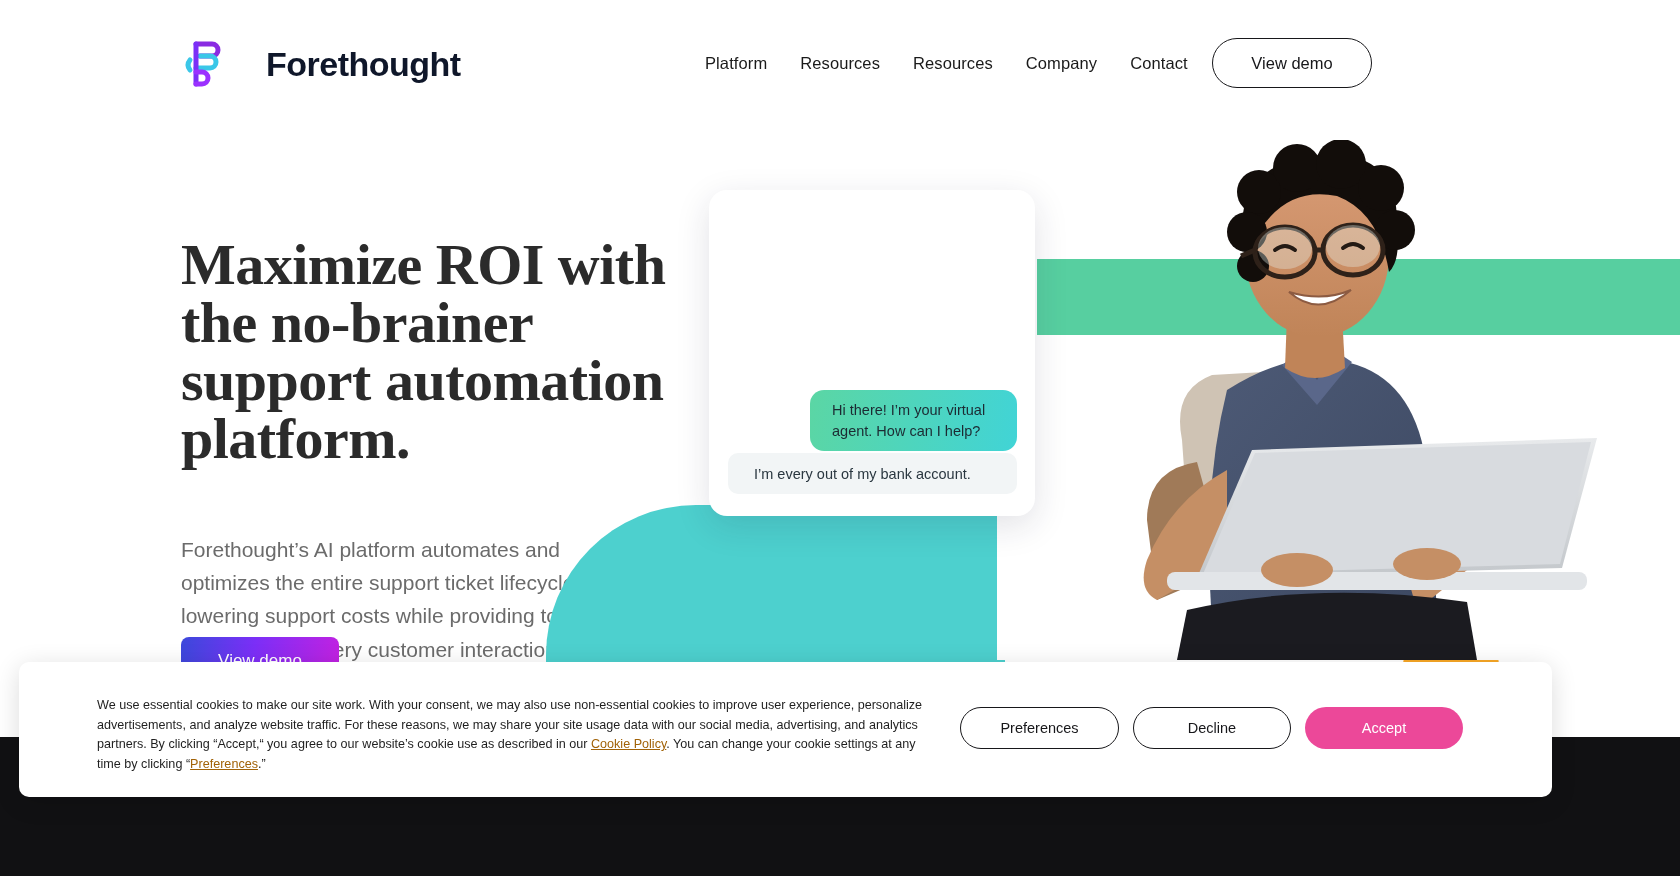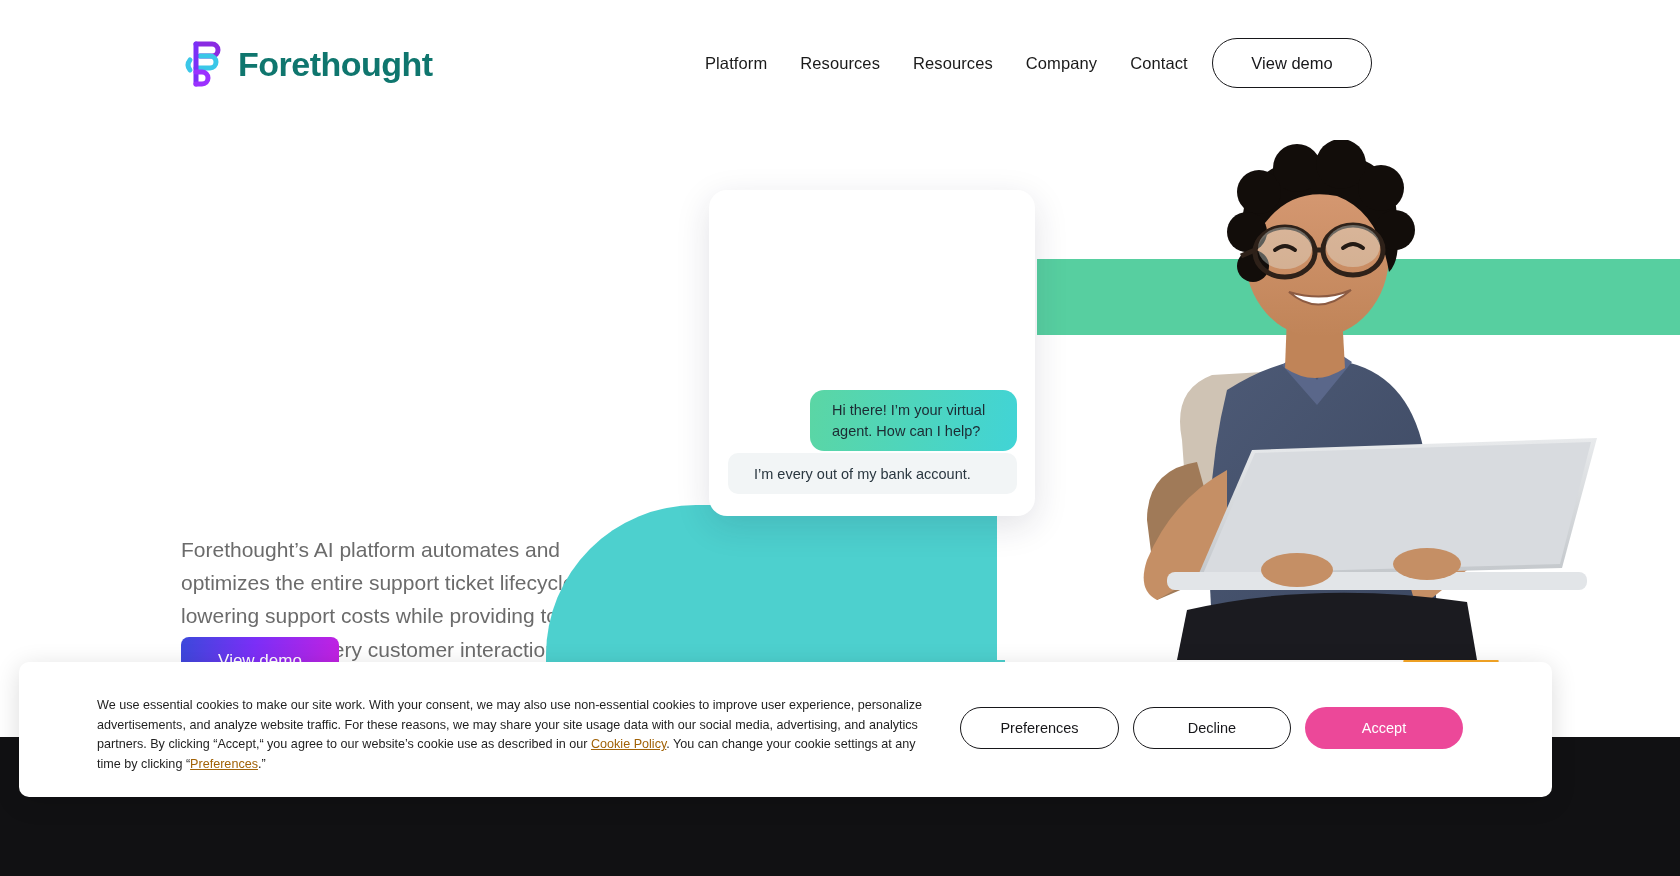--- a/index.html
+++ b/index.html
@@ -16,22 +16,22 @@
     position: absolute; top: 0; left: 0; width: 1680px; height: 126px;
     background: #fff; z-index: 40;
     display: flex; align-items: center;
   }
   .logo-wrap {
     position: absolute; left: 182px; top: 38px;
     display: flex; align-items: center; gap: 12px;
   }
   .logo-mark { width: 44px; height: 52px; display: block; }
   .logo-text {
-    font-size: 34px; font-weight: 700; color: #0f766e;
-    letter-spacing: -0.5px; font-family: "Liberation Sans", sans-serif;
+    font-size: 34px; font-weight: 700; color: #0f172a;
+    letter-spacing: -0.5px; font-family: "Liberation Sans", sans-serif; margin-left: 28px;
   }
   .nav {
     position: absolute; left: 705px; top: 54px;
     display: flex; align-items: center; gap: 33px;
   }
   .nav-item {
     font-size: 16.5px; color: #1a1a1a; cursor: pointer;
     letter-spacing: 0.1px; white-space: nowrap;
   }
   .nav-cta {
@@ -231,20 +231,21 @@
 
   <div class="circle-orange"></div>
 
   <div class="shape-teal"></div>
   <div class="shape-teal-fill"></div>
 
   <div class="chat-card"></div>
   <div class="bubble-agent">Hi there! I’m your virtual agent. How can I help?</div>
   <div class="bubble-user">I’m every out of my bank account.</div>
 
+  <h1 class="hero-title">Maximize ROI with the no-brainer support automation platform.</h1>
   <p class="hero-sub">Forethought’s AI platform automates and optimizes the entire support ticket lifecycle, lowering support costs while providing top-tier service in every customer interaction.</p>
   <div class="hero-cta">View demo</div>
 
   <div class="header">
     <div class="logo-wrap">
       <span>
         <svg class="logo-mark" viewBox="0 0 44 52">
           <path d="M14 6 h16 a6 6 0 0 1 0 12 h-12" fill="none" stroke="#8a2be2" stroke-width="5" stroke-linecap="round"></path>
           <path d="M18 18 h10 a6 6 0 0 1 0 12 h-14" fill="none" stroke="#3ac7e8" stroke-width="5" stroke-linecap="round"></path>
           <path d="M14 6 v40" fill="none" stroke="#7b2ff7" stroke-width="5" stroke-linecap="round"></path>

